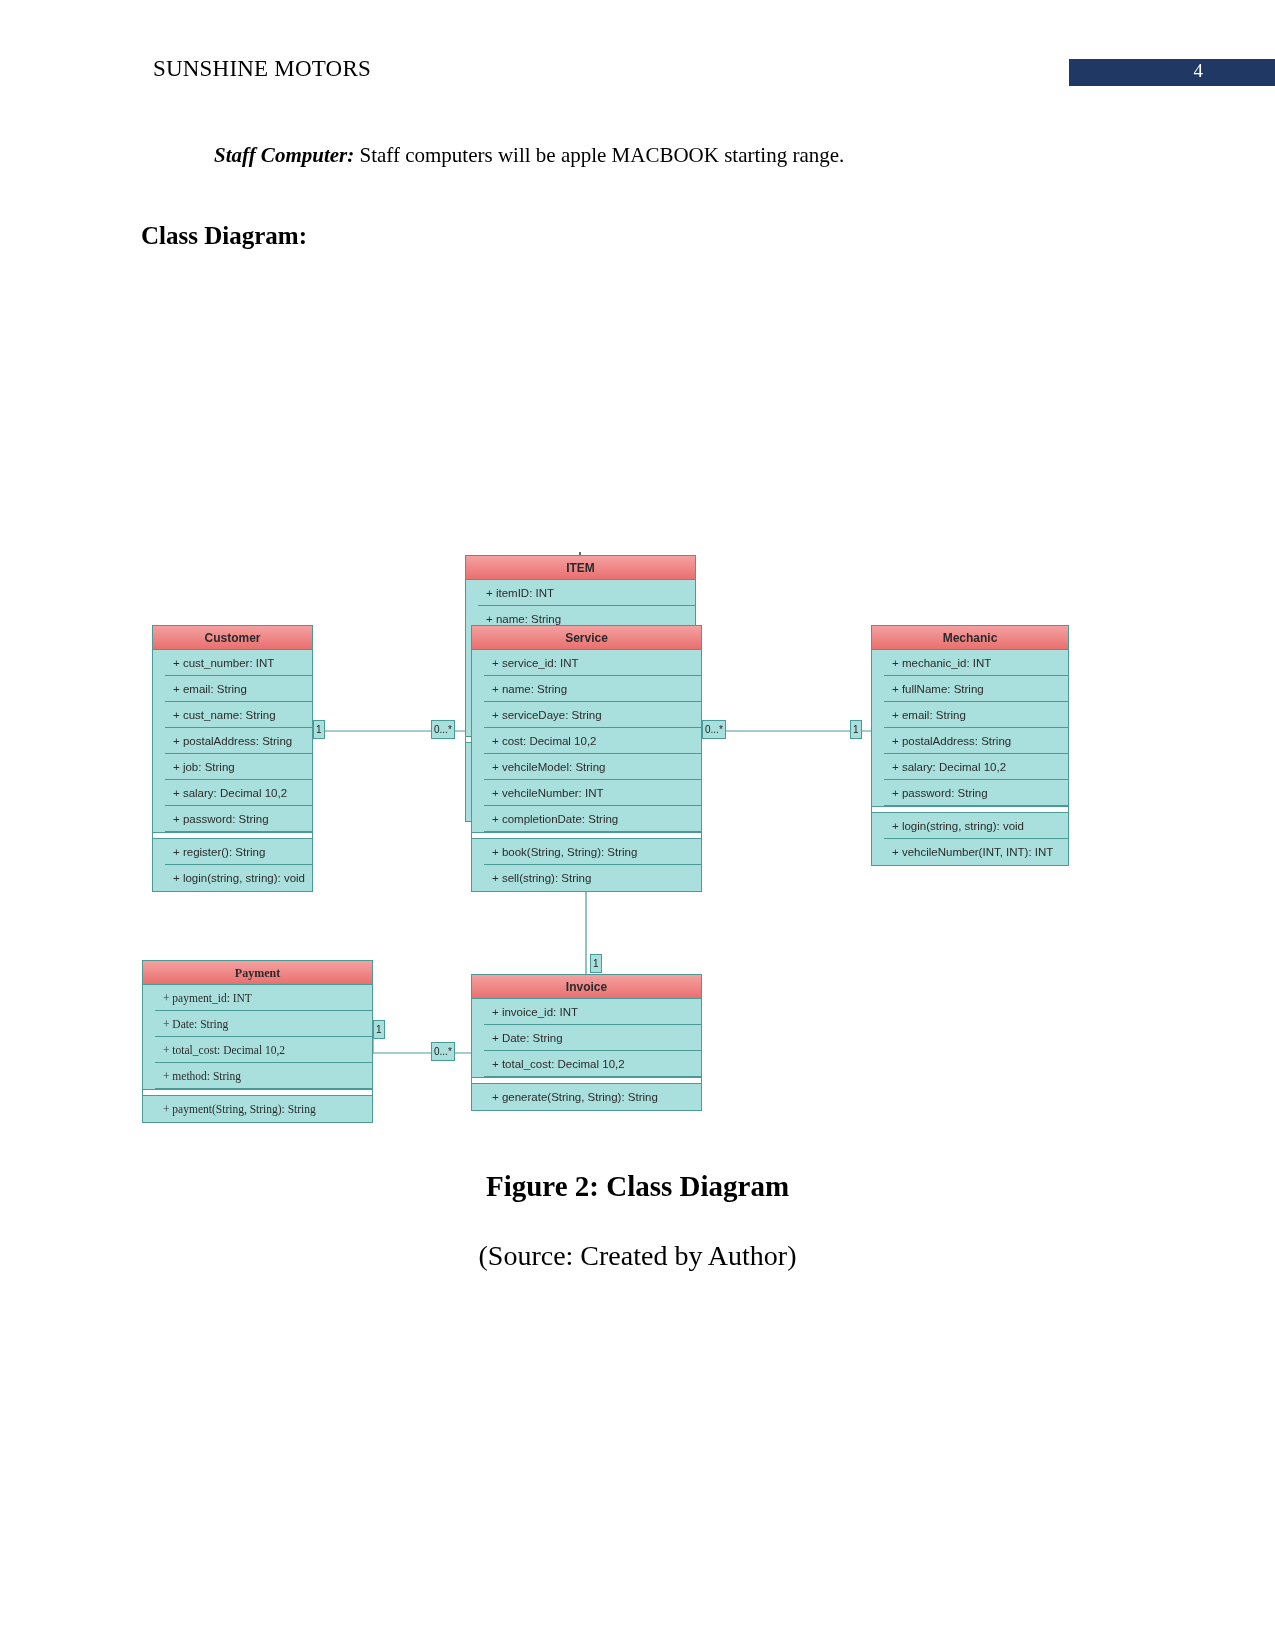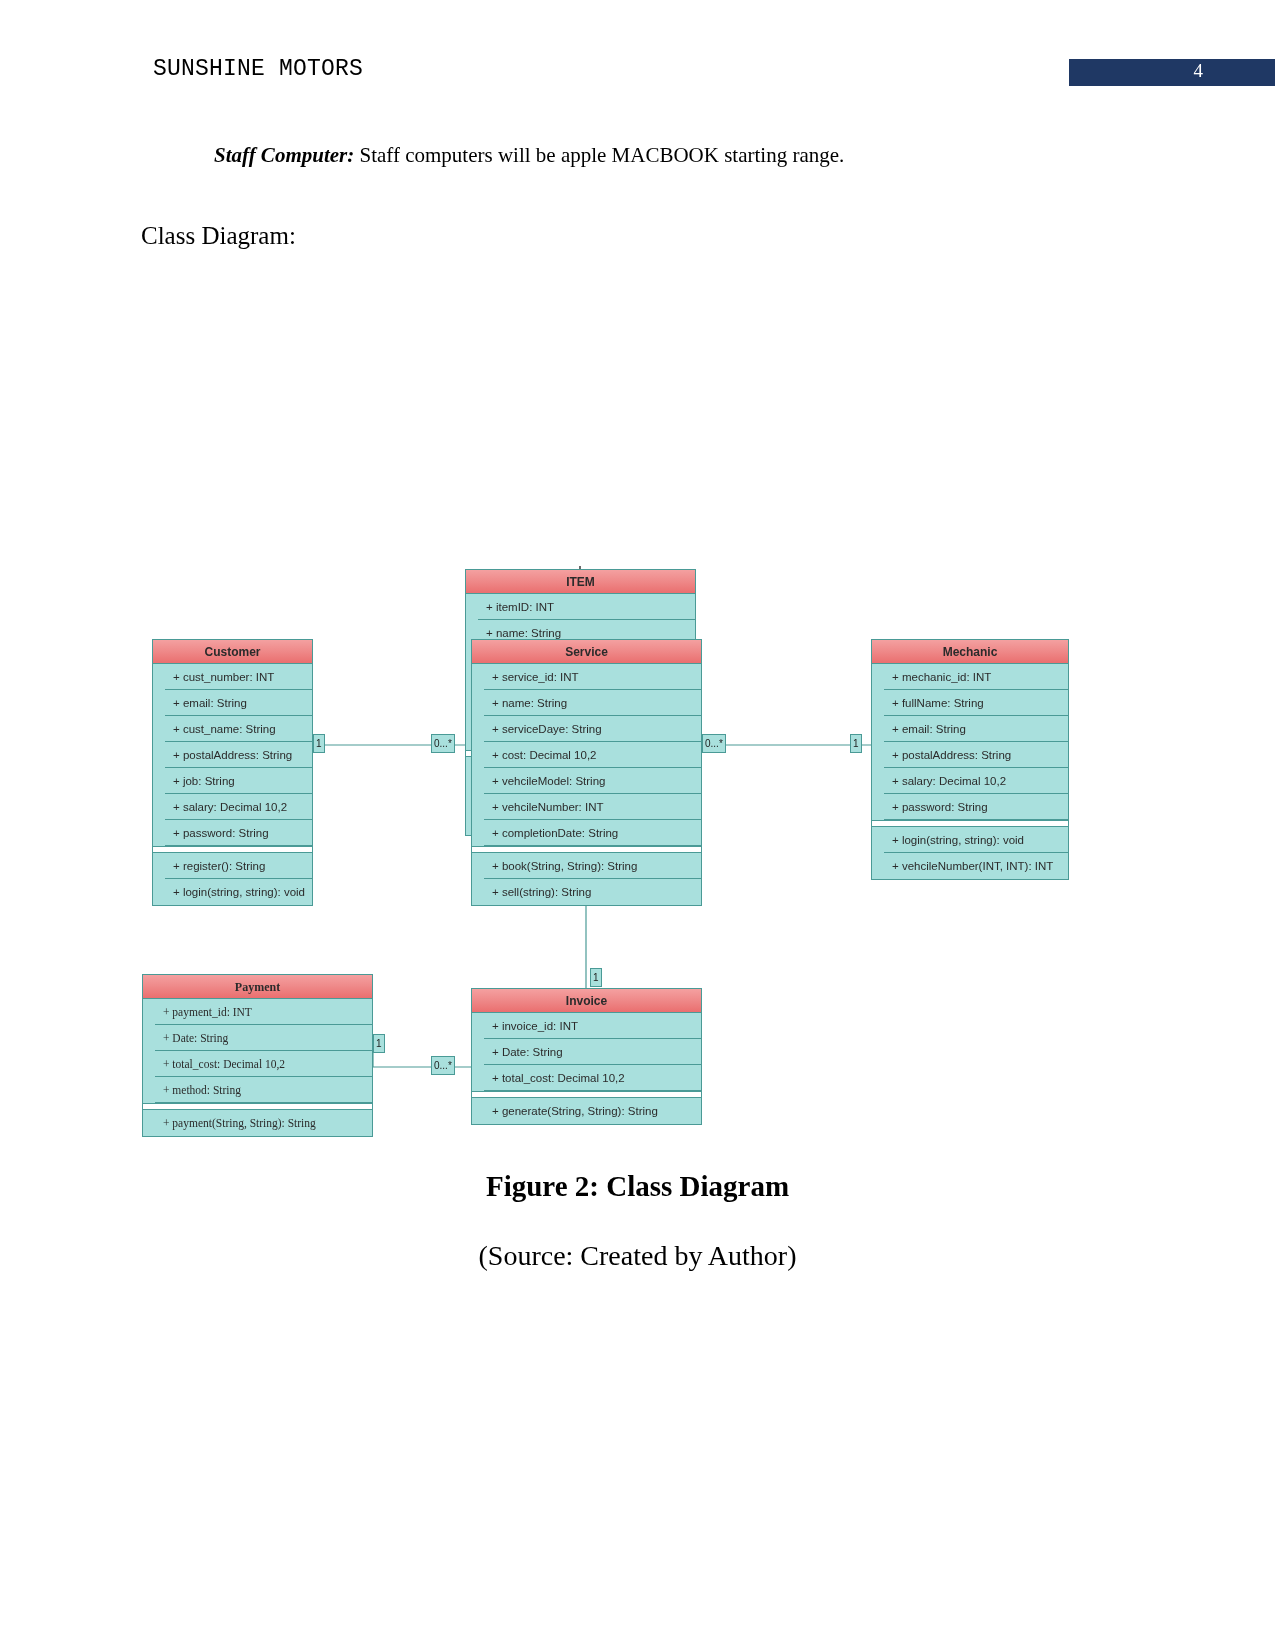--- a/index.html
+++ b/index.html
@@ -23,21 +23,20 @@
     height: 110px;
   }
   #doc-title {
     position: absolute;
     left: 153px;
     top: 56px;
     font-size: 23px;
     color: #000000;
     letter-spacing: 0.2px;
     white-space: nowrap;
-    font-family: Liberation Mono, monospace;
   }
   #page-number-box {
     position: absolute;
     left: 1069px;
     top: 59px;
     width: 206px;
     height: 27px;
     background: #1f3864;
   }
   #page-number {
@@ -59,29 +58,29 @@
   }
   #staff-paragraph .lead {
     font-weight: bold;
     font-style: italic;
   }
   #section-heading {
     position: absolute;
     left: 141px;
     top: 222px;
     font-size: 25px;
-    font-weight: normal;
+    font-weight: bold;
     color: #000;
   }
 
   
   #diagram {
     position: absolute;
     left: 0;
-    top: 284px;
+    top: 270px;
     width: 1275px;
     height: 880px;
   }
   #connector-layer {
     position: absolute;
     left: 0; top: 0;
     width: 1275px;
     height: 880px;
   }
 

